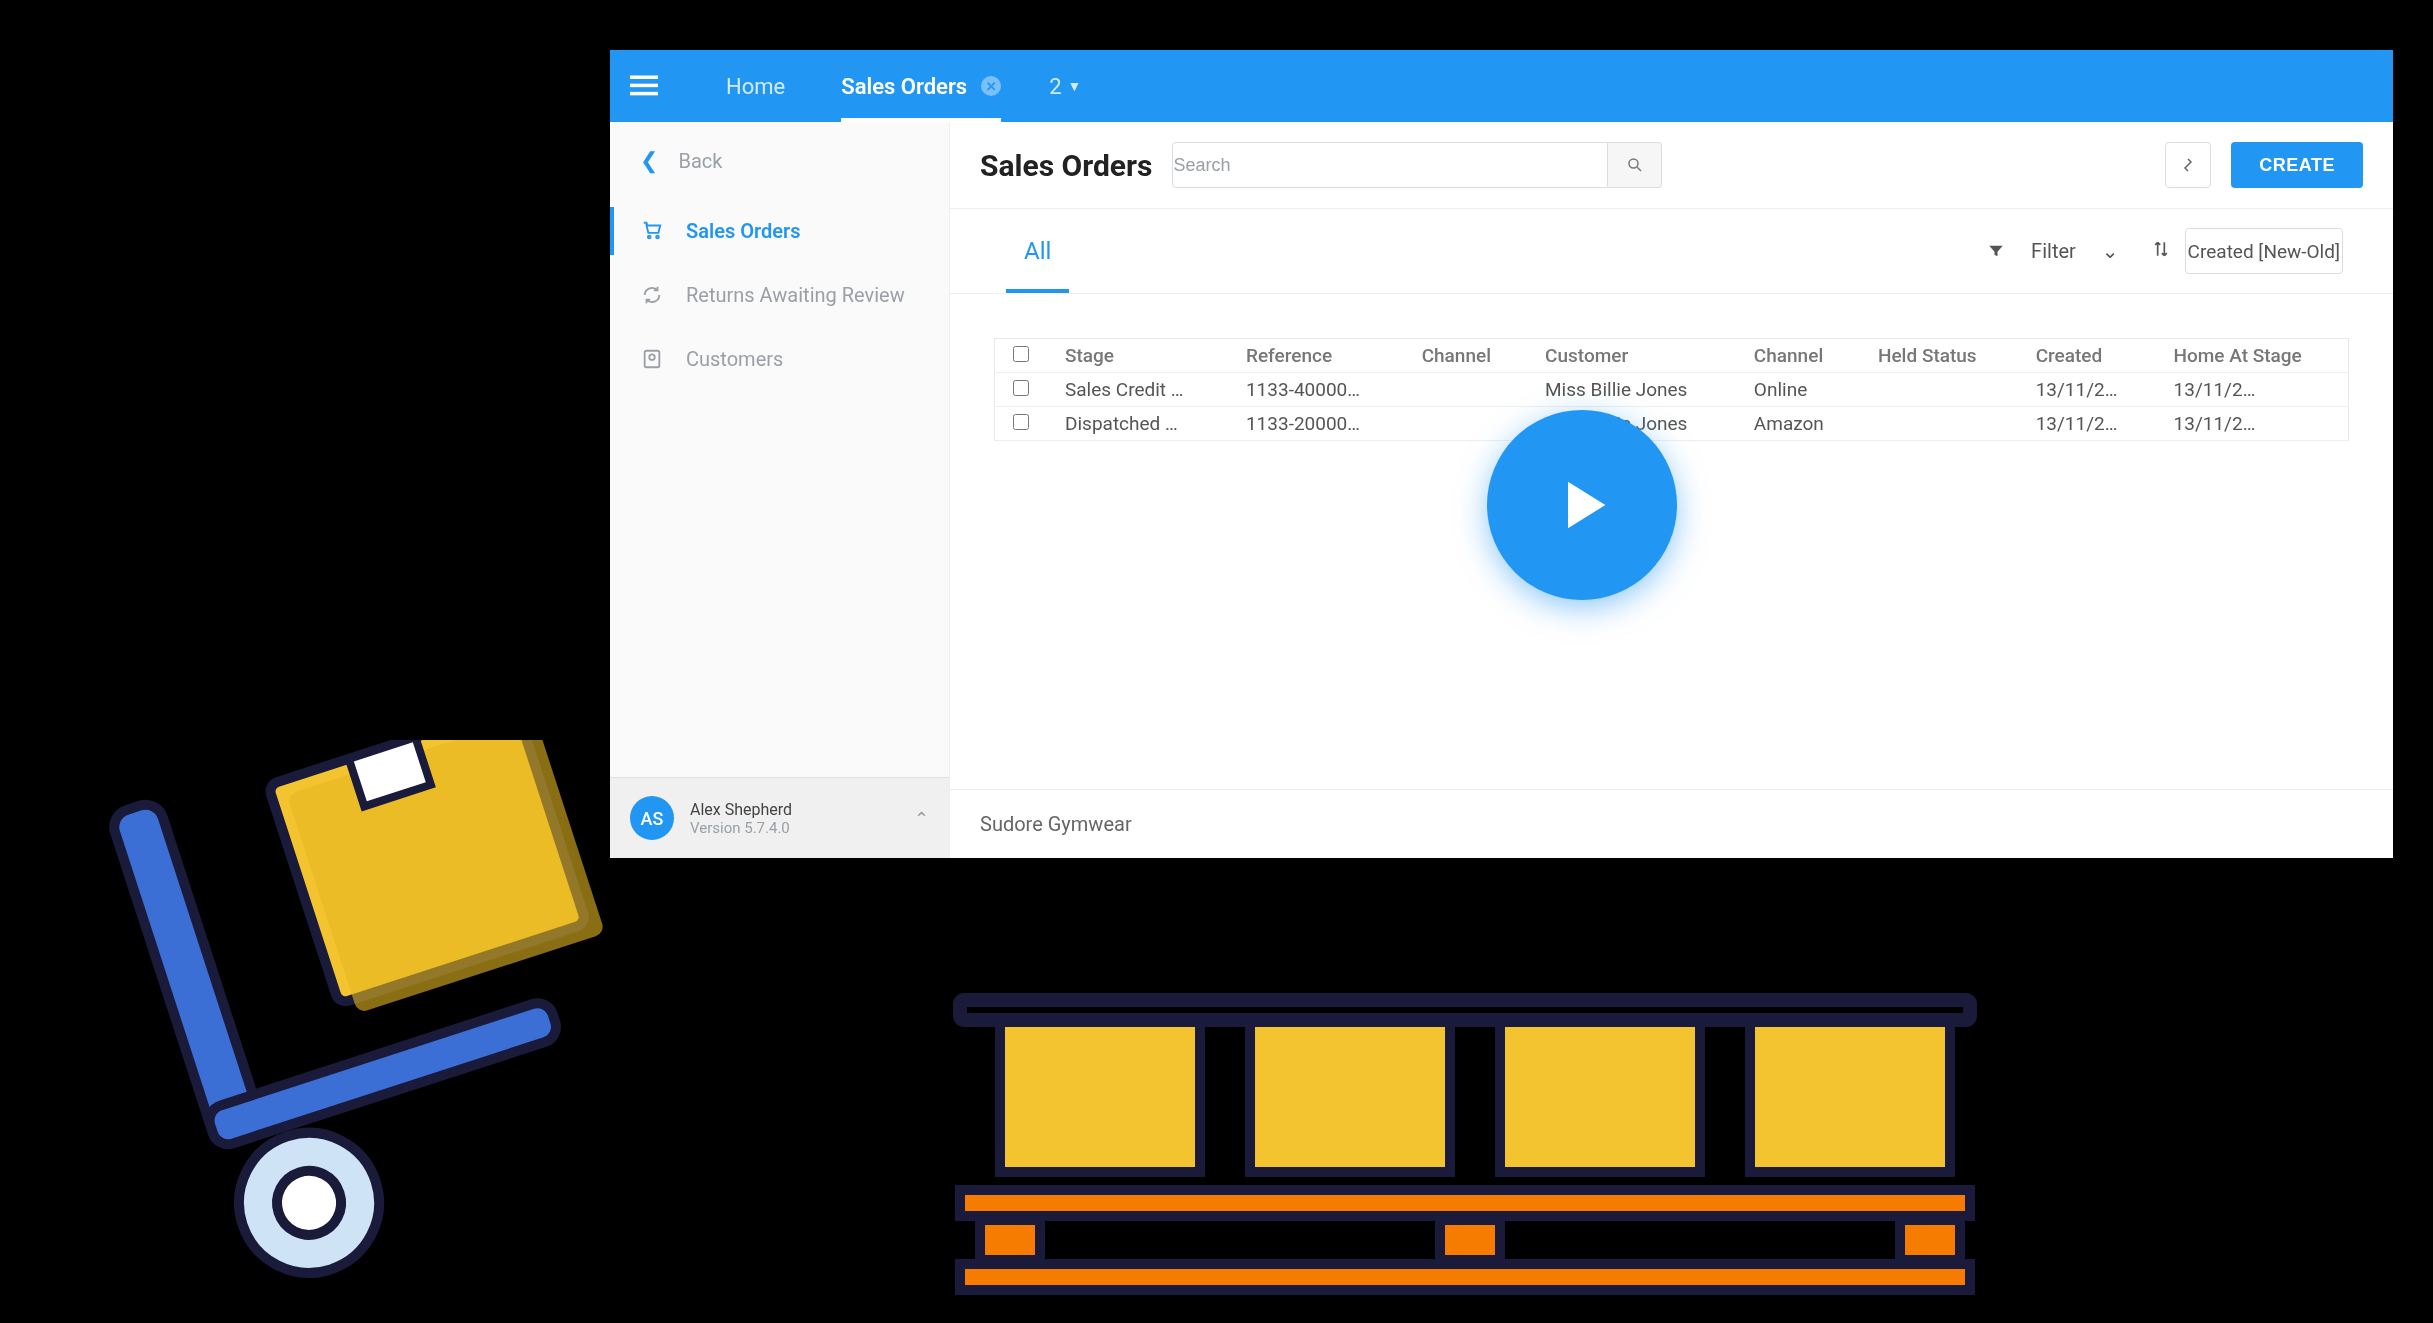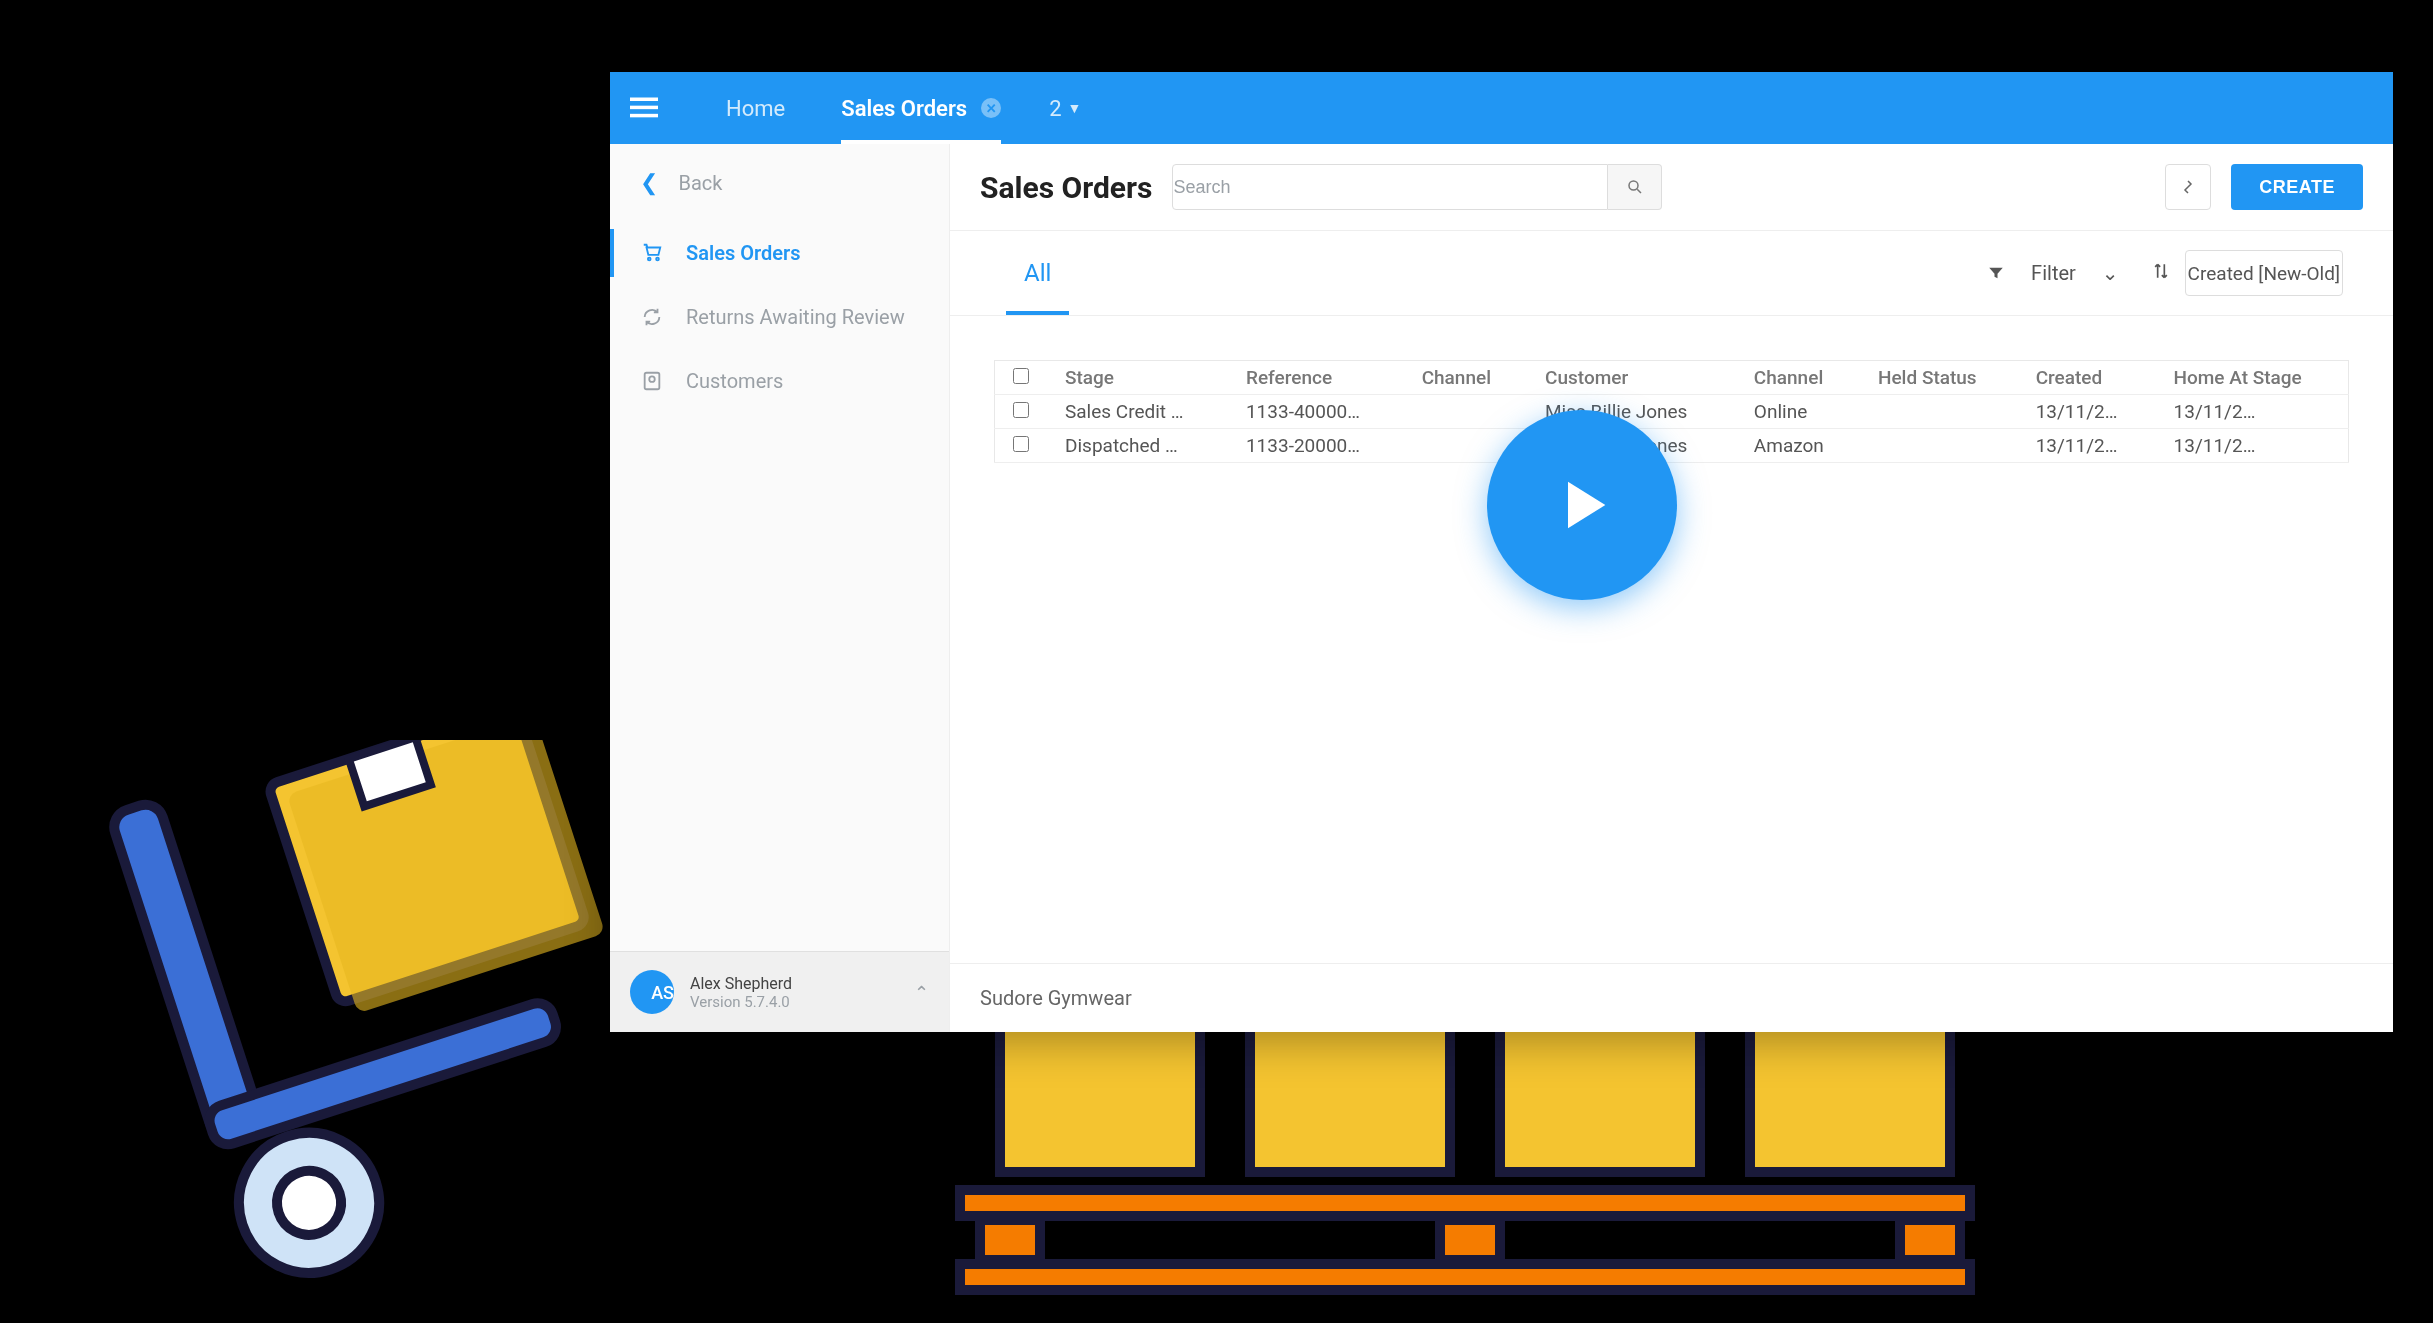--- a/index.html
+++ b/index.html
@@ -1,18 +1,18 @@
 <!DOCTYPE html>
 <html><head>
 <meta charset="utf-8">
 <style>
 * { box-sizing: border-box; margin: 0; padding: 0; }
 body { font-family: -apple-system, BlinkMacSystemFont, "Segoe UI", Roboto, Helvetica, Arial, sans-serif; background: #000; width: 2433px; height: 1323px; overflow: hidden; position: relative; }
 
-.app-window { position: absolute; left: 610px; top: 50px; width: 1783px; height: 960px; background: #c4b5fd; box-shadow: 0 10px 40px rgba(0,0,0,0.3); display: flex; flex-direction: column; margin-top: 22px; }
+.app-window { position: absolute; left: 610px; top: 50px; width: 1783px; height: 808px; background: #c4b5fd; box-shadow: 0 10px 40px rgba(0,0,0,0.3); display: flex; flex-direction: column; }
 
 
 .topbar { height: 72px; background: #2196f3; display: flex; align-items: center; padding: 0 20px; color: #fff; }
 .hamburger { width: 28px; height: 22px; cursor: pointer; margin-right: 40px; }
 .hamburger svg { width: 100%; height: 100%; }
 .tab-item { padding: 0 28px; height: 72px; display: flex; align-items: center; font-size: 22px; cursor: pointer; position: relative; color: #d4ebfc; }
 .tab-item.active { color: #fff; font-weight: 600; }
 .tab-item.active::after { content: ""; position: absolute; bottom: 0; left: 28px; right: 28px; height: 4px; background: #fff; }
 .tab-close { width: 20px; height: 20px; background: rgba(255,255,255,0.4); border-radius: 50%; display: flex; align-items: center; justify-content: center; font-size: 13px; margin-left: 14px; color: #2196f3; }
 .tab-badge { display: flex; align-items: center; padding: 0 20px; color: #d4ebfc; font-size: 22px; }
@@ -25,21 +25,21 @@
 .sidebar-back { display: flex; align-items: center; padding: 26px 30px; color: #9aa0a6; font-size: 20px; cursor: pointer; }
 .sidebar-back .chev { color: #2196f3; margin-right: 20px; font-size: 22px; }
 .sidebar-item { display: flex; align-items: center; padding: 20px 30px; color: #9aa0a6; font-size: 20px; cursor: pointer; }
 .sidebar-item.active { color: #2196f3; font-weight: 600; position: relative; }
 .sidebar-item.active::before { content: ""; position: absolute; left: 0; top: 8px; bottom: 8px; width: 4px; background: #2196f3; }
 .sidebar-item .icon { width: 24px; height: 24px; margin-right: 22px; display: flex; align-items: center; justify-content: center; }
 .sidebar-item.active .icon svg { stroke: #2196f3; fill: #2196f3; }
 .sidebar-item .icon svg { stroke: #9aa0a6; fill: #9aa0a6; }
 .sidebar-spacer { flex: 1; }
 .sidebar-user { display: flex; align-items: center; padding: 18px 20px; background: #f0f0f0; border-top: 1px solid #e0e0e0; }
-.avatar { width: 44px; height: 44px; border-radius: 50%; background: #2196f3; color: #fff; display: flex; align-items: center; justify-content: flex-end; font-size: 18px; font-weight: 500; margin-right: 16px; }
+.avatar { width: 44px; height: 44px; border-radius: 50%; background: #2196f3; color: #fff; display: flex; align-items: center; justify-content: center; font-size: 18px; font-weight: 500; margin-right: 16px; }
 .user-meta .name { font-size: 16px; color: #444; }
 .user-meta .ver { font-size: 15px; color: #9aa0a6; }
 .user-caret { margin-left: auto; color: #9aa0a6; font-size: 18px; }
 
 
 .main { flex: 1; display: flex; flex-direction: column; background: #fff; }
 .page-header { display: flex; align-items: center; padding: 20px 30px; gap: 20px; border-bottom: 1px solid #eee; }
 .page-title { font-size: 30px; font-weight: 700; color: #222; }
 .search-wrap { display: flex; flex: 0 0 auto; width: 490px; }
 .search-input { flex: 1; height: 46px; border: 1px solid #ddd; border-radius: 4px 0 0 4px; padding: 0 0; font-size: 18px; color: #555; }

